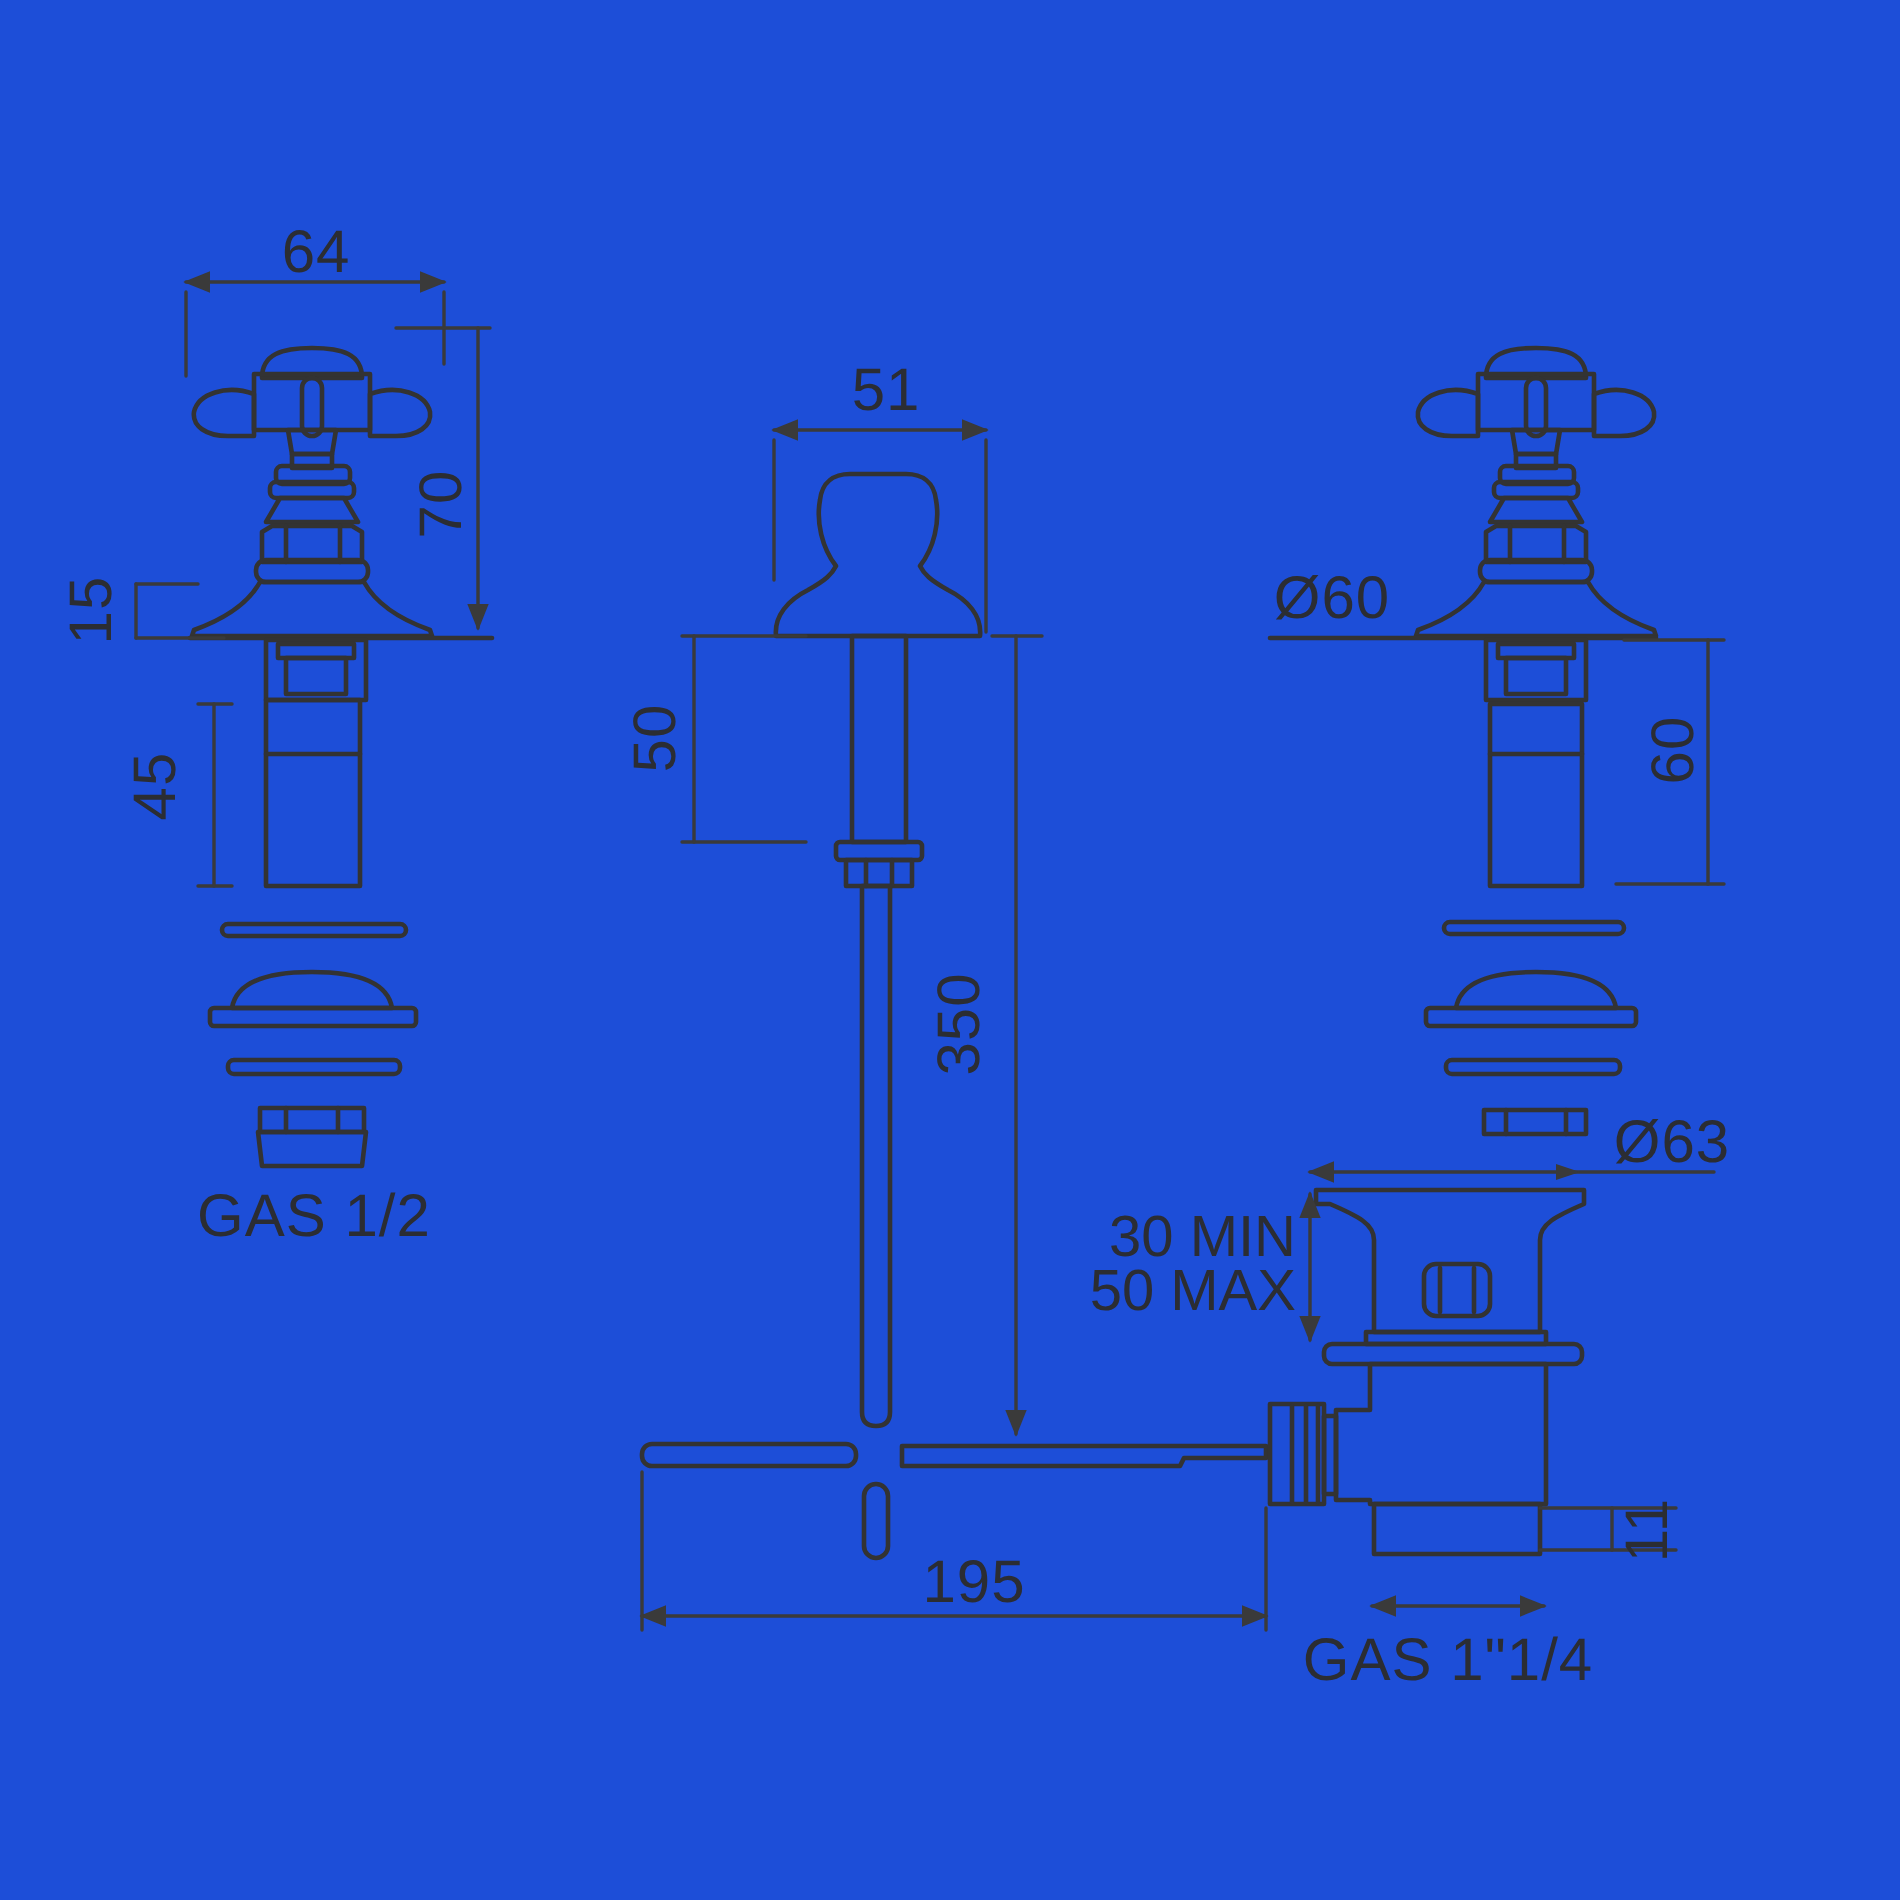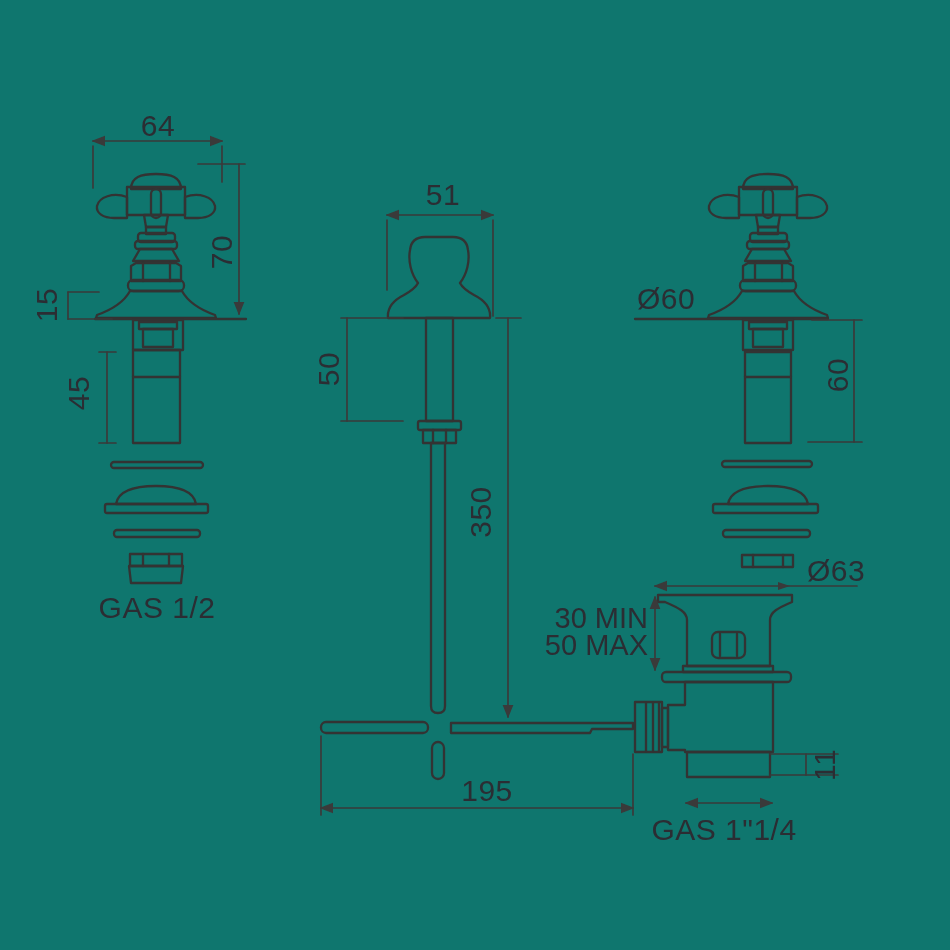--- a/index.html
+++ b/index.html
@@ -1,19 +1,19 @@
 <!DOCTYPE html>
 <html><head>
 <meta charset="utf-8">
 <style>
   html,body{margin:0;padding:0;background:#fff;}
   .canvas{
     position:relative;
     width:950px;height:950px;
-    background:#0f766e;
+    background:#1d4ed8;
     font-family:"Liberation Sans", sans-serif;
     overflow:hidden;
   }
   svg{display:block;}
   text{
     font-family:"Liberation Sans", sans-serif;
     fill:#2b2d33;
     font-size:30px;
   }
   .dim-label{letter-spacing:0.5px;}

